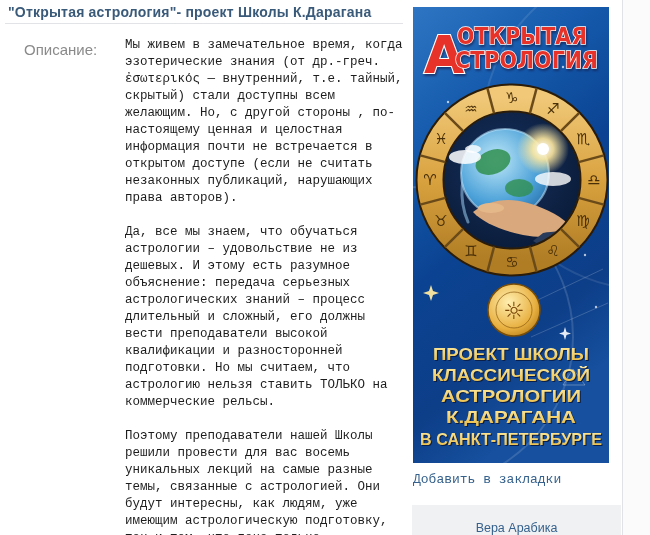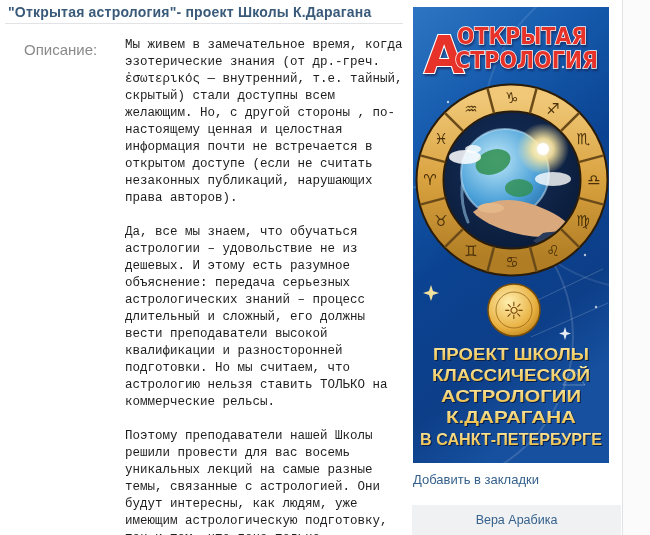--- a/index.html
+++ b/index.html
@@ -16,25 +16,25 @@
 
   .text-col { position:absolute; left:125px; top:37px; width:285px;
     font-size:12.5px; line-height:17px; color:#1d1d1d; }
   .text-col p { margin:0 0 17px 0;font-family:Liberation Mono, monospace; }
 
   .poster { position:absolute; left:413px; top:7px; width:196px; height:456px;
     cursor:pointer; }
   .poster svg { display:block; }
 
   .bookmark { position:absolute; left:413px; top:472px; font-size:13px;
-    color:#35618c; text-decoration:none; cursor:pointer; }
+    color:#35618c; text-decoration:none; cursor:pointer;font-family:Liberation Mono, monospace; }
 
   .footer-box { position:absolute; left:412px; top:505px; width:209px; height:60px;
     background:#f0f1f3; text-align:center; }
-  .footer-box a { display:inline-block; margin-top:8px; font-size:12.5px;
+  .footer-box a { display:inline-block; margin-top:16px; font-size:12.5px;
     color:#35618c; text-decoration:none; cursor:pointer; }
 
   .right-rail { position:absolute; left:622px; top:0; width:28px; height:535px;
     background:#fbfbfb; border-left:1px solid #e0e2e5; }
 </style>
 </head>
 <body>
 
 <div class="page">
 

